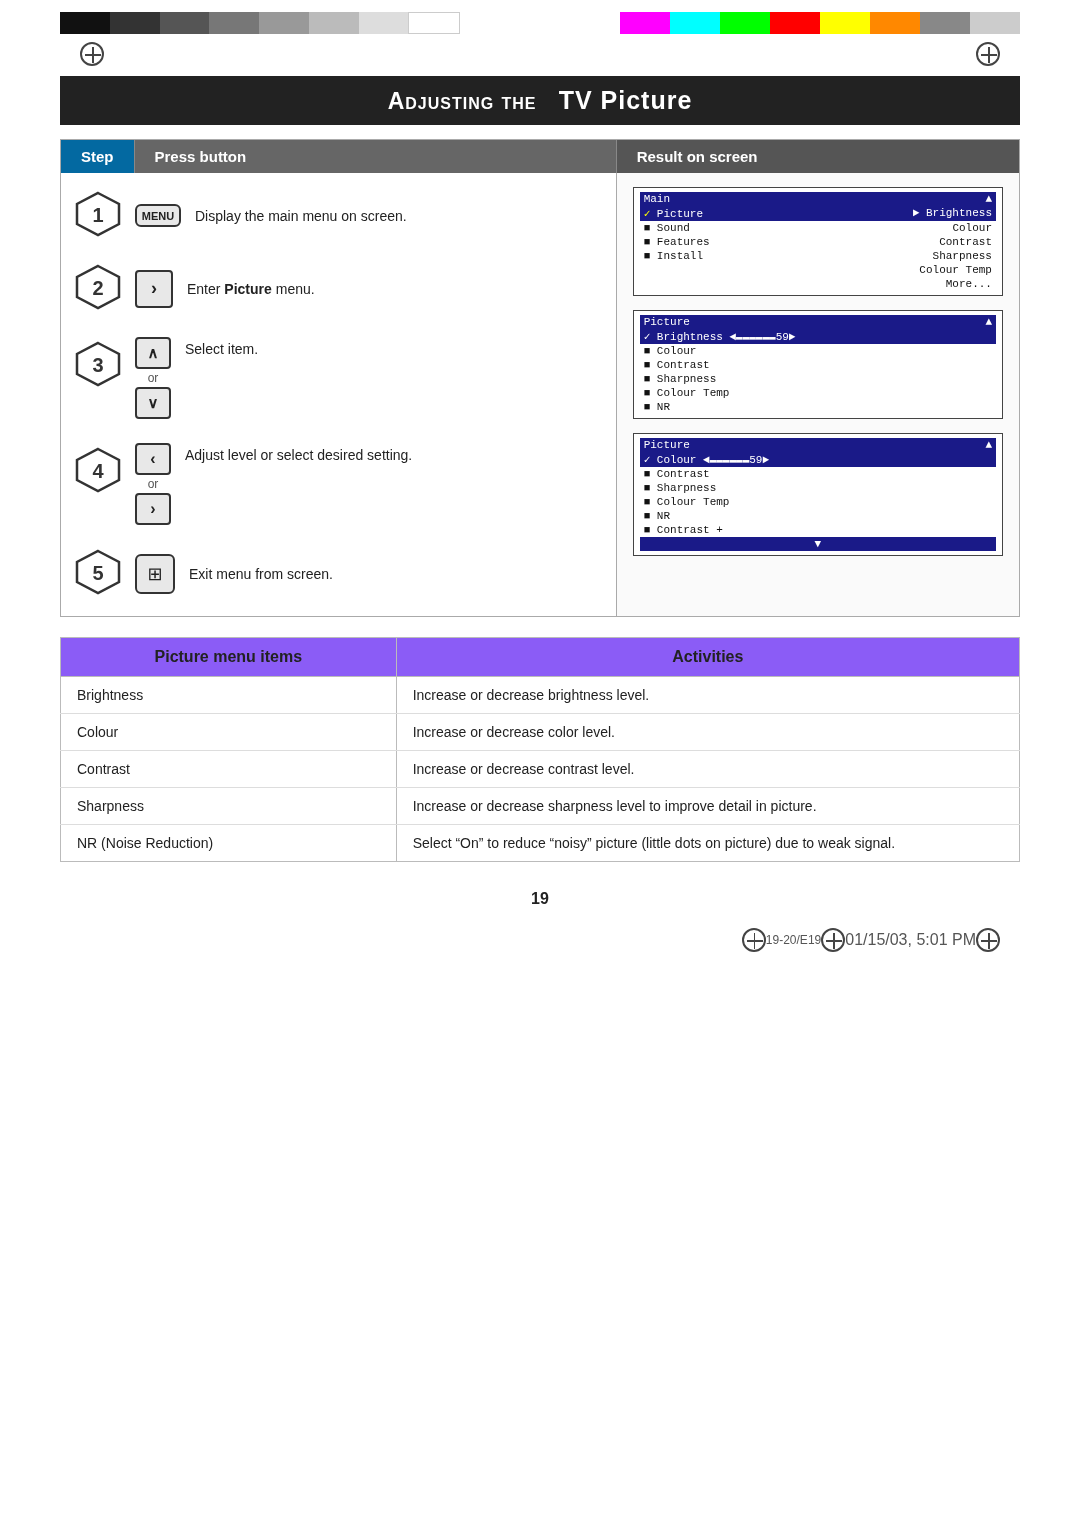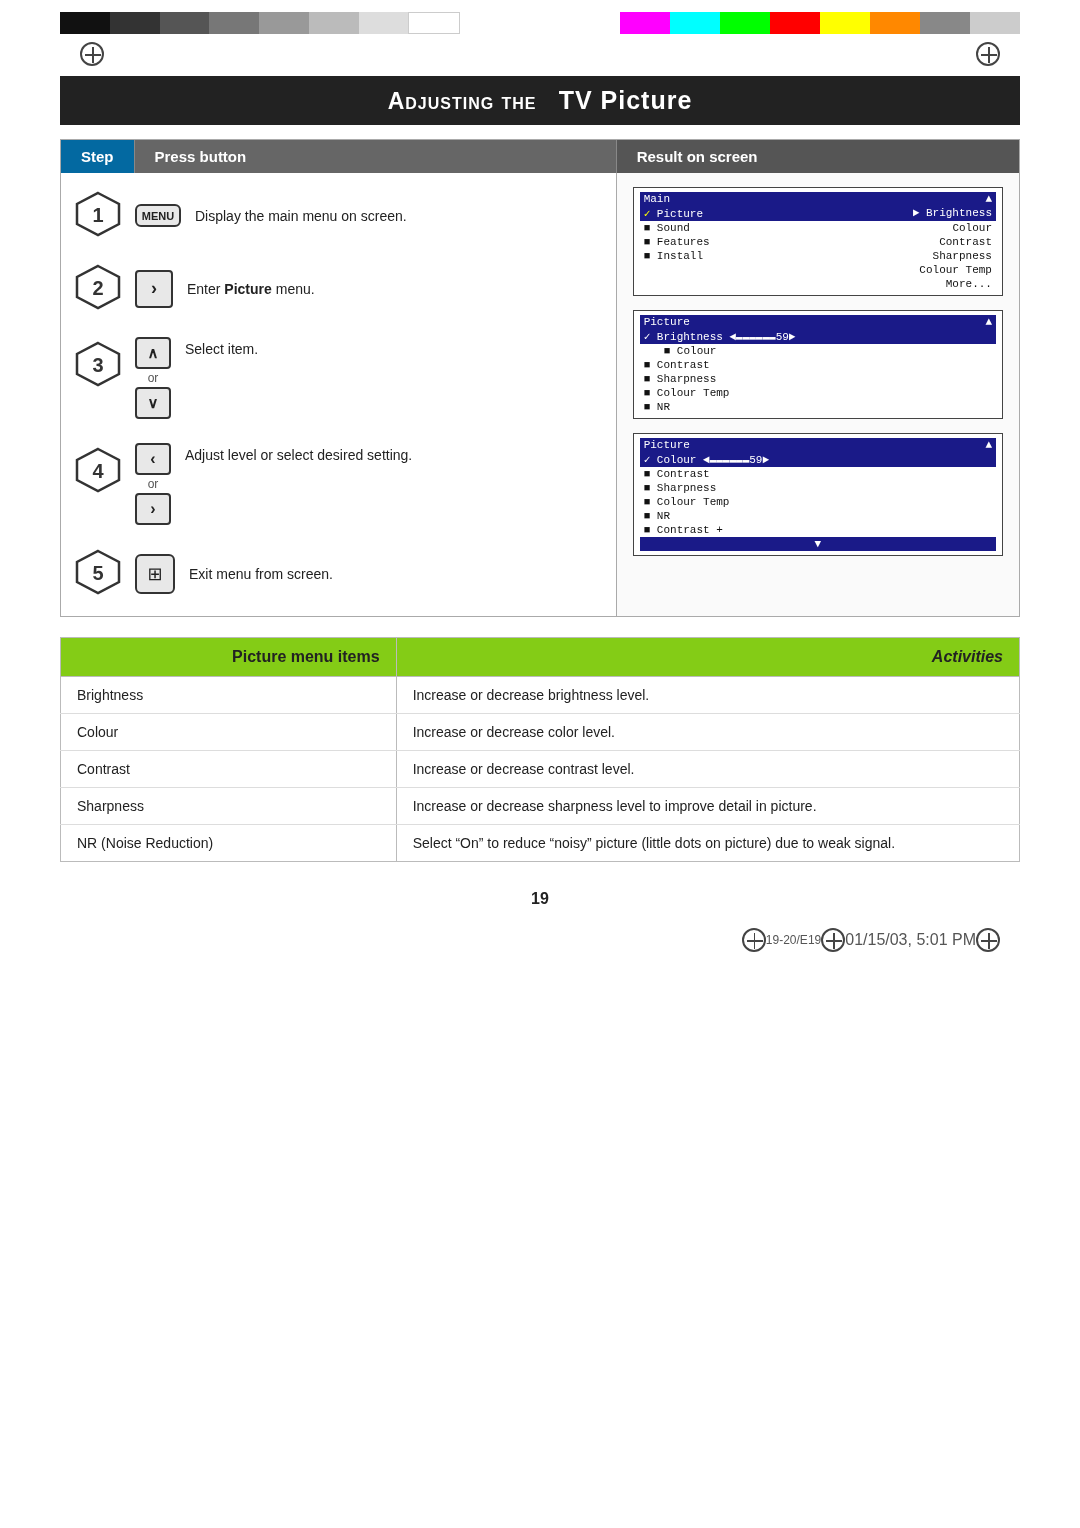--- a/index.html
+++ b/index.html
@@ -14,25 +14,25 @@
     }
 
     
     .menu-table {
       margin: 20px 60px 0 60px;
       border: 1px solid #bbb;
       width: calc(100% - 120px);
       border-collapse: collapse;
     }
     .menu-table th {
-      background: #84cc16;
+      background: #8b5cf6;
       font-weight: bold;
       font-size: 16px;
       padding: 10px 16px;
-      text-align: right;
+      text-align: center;
       border-bottom: 1px solid #bbb;
       border-right: 1px solid #bbb;
     }
     .menu-table th:last-child { border-right: none; }
     .menu-table td {
       padding: 10px 16px;
       font-size: 14px;
       vertical-align: top;
       border-bottom: 1px solid #ddd;
       border-right: 1px solid #bbb;
@@ -198,21 +198,21 @@
         </div>
 
         <div style="background:#fff;border:1px solid #444;font-family:'Courier New',monospace;font-size:11px;padding:4px 6px;color:#111;">
           <div style="display:flex;justify-content:space-between;background:#1a1a88;color:#fff;padding:1px 4px;">
             <span>Picture</span>
               <span>▲</span>
           </div>
           <div style="background:#1a1a88;color:#fff;padding:1px 4px;">
             <span>✓ Brightness ◄▬▬▬▬▬▬59►</span>
           </div>
-          <div style="padding:1px 4px;margin-left:20px;"><span>■ Colour</span></div>
+          <div style="padding:1px 4px;"><span>■ Colour</span></div>
           <div style="padding:1px 4px;"><span>■ Contrast</span></div>
           <div style="padding:1px 4px;"><span>■ Sharpness</span></div>
           <div style="padding:1px 4px;"><span>■ Colour Temp</span></div>
           <div style="padding:1px 4px;"><span>■ NR</span></div>
         </div>
 
         <div style="background:#fff;border:1px solid #444;font-family:'Courier New',monospace;font-size:11px;padding:4px 6px;color:#111;">
           <div style="display:flex;justify-content:space-between;background:#1a1a88;color:#fff;padding:1px 4px;">
             <span>Picture</span>
               <span>▲</span>
@@ -229,21 +229,21 @@
         </div>
 
       </div>
     </div>
   </div>
 
   <table class="menu-table">
     <thead>
       <tr>
         <th style="width:35%;">Picture menu items</th>
-        <th style="font-style:italic;">Activities</th>
+        <th style="">Activities</th>
       </tr>
     </thead>
     <tbody id="table-body">
     <tr>
           <td>Brightness</td>
           <td>Increase or decrease brightness level.</td>
         </tr>
         <tr>
           <td>Colour</td>
           <td>Increase or decrease color level.</td>

